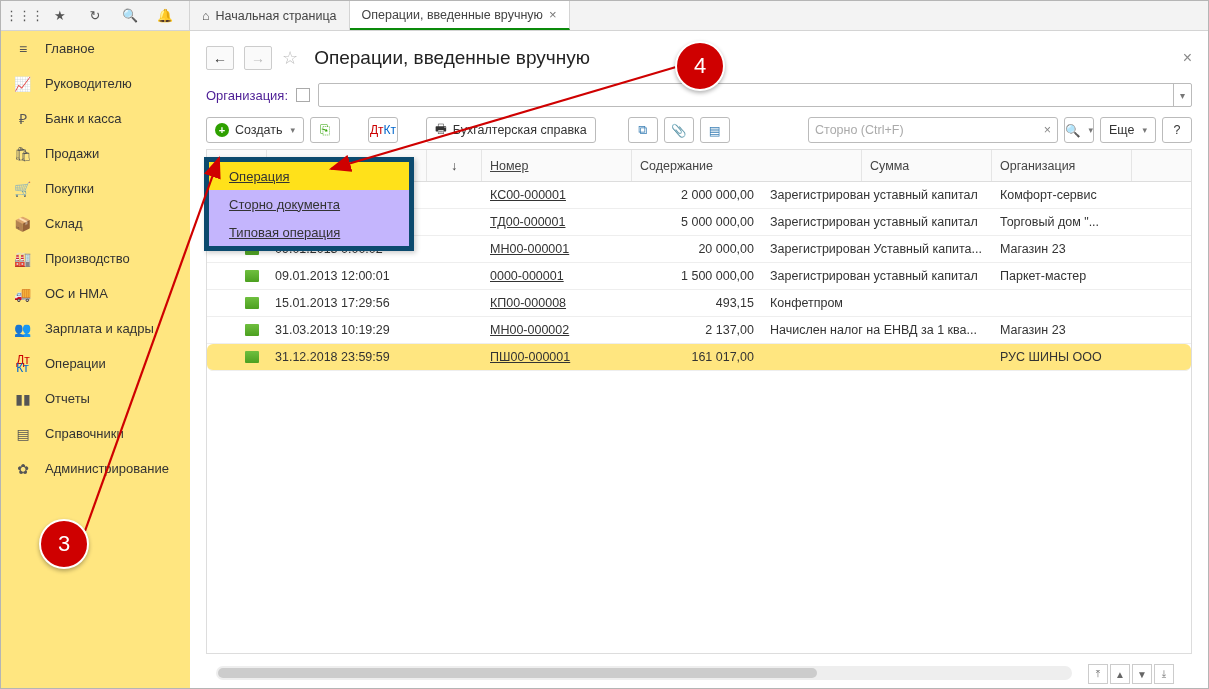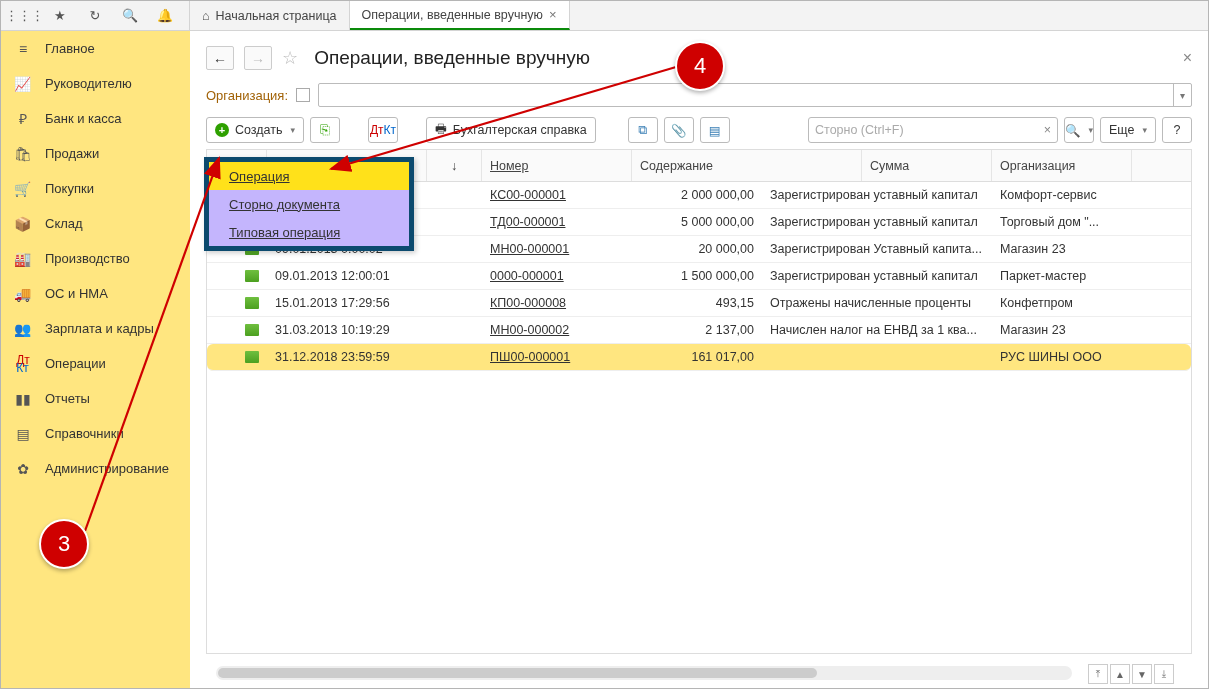--- a/index.html
+++ b/index.html
@@ -22,21 +22,21 @@
 
 .main { position: absolute; top: 30px; left: 189px; right: 0; bottom: 0; background: #fff; padding: 10px 16px 0 16px; display: flex; flex-direction: column; }
 .title-row { display: flex; align-items: center; gap: 10px; height: 34px; margin-bottom: 8px; }
 .nav-btn { width: 28px; height: 24px; border: 1px solid #ccc; background: #fafafa; display: flex; align-items: center; justify-content: center; cursor: pointer; font-size: 14px; color: #333; border-radius: 2px; }
 .nav-btn.next { color: #bbb; }
 .star { color: #bbb; font-size: 18px; }
 .page-title { font-size: 19px; font-weight: 400; color: #222; margin-left: 6px; }
 .close-x { margin-left: auto; font-size: 16px; color: #888; cursor: pointer; }
 
 .org-row { display: flex; align-items: center; gap: 8px; margin-bottom: 10px; }
-.org-label { color: #a16207; }
+.org-label { color: #4c1d95; }
 .checkbox { width: 14px; height: 14px; border: 1px solid #aaa; background: #fff; }
 .org-select { flex: 1; height: 24px; border: 1px solid #bbb; border-radius: 2px; display:flex; }
 .org-select .dd { width: 18px; border-left: 1px solid #bbb; display:flex; align-items:center; justify-content:center; font-size:10px; color:#777; }
 
 .tb-row { display: flex; align-items: center; gap: 6px; margin-bottom: 6px; }
 .btn { height: 26px; border: 1px solid #bbb; background: #fff; border-radius: 3px; display: flex; align-items: center; padding: 0 8px; gap: 6px; cursor: pointer; font-size: 12.5px; color: #333; }
 .btn.icon-only { width: 30px; padding: 0; justify-content: center; }
 .btn .dd { font-size: 9px; color: #777; margin-left: 2px; }
 .plus-circle { width: 14px; height: 14px; border-radius: 50%; background: #2ea000; color: #fff; display: flex; align-items: center; justify-content: center; font-size: 11px; font-weight: bold; }
 .dtkt { font-size: 12px; line-height: 8px; font-weight: normal; }
@@ -279,21 +279,20 @@
           <div class="td c-org">Паркет-мастер</div>
         </div>
         <div class="tr">
           <div class="td c-ico">
             <span class="doc-ico"></span>
           </div>
           <div class="td c-date">15.01.2013 17:29:56</div>
           <div class="td c-arr"></div>
           <div class="td c-no">КП00-000008</div>
           <div class="td c-sum num">493,15</div>
-          <div class="td c-desc">Отражены начисленные проценты</div>
           <div class="td c-org">Конфетпром</div>
         </div>
         <div class="tr">
           <div class="td c-ico">
             <span class="doc-ico"></span>
           </div>
           <div class="td c-date">31.03.2013 10:19:29</div>
           <div class="td c-arr"></div>
           <div class="td c-no">МН00-000002</div>
           <div class="td c-sum num">2 137,00</div>

